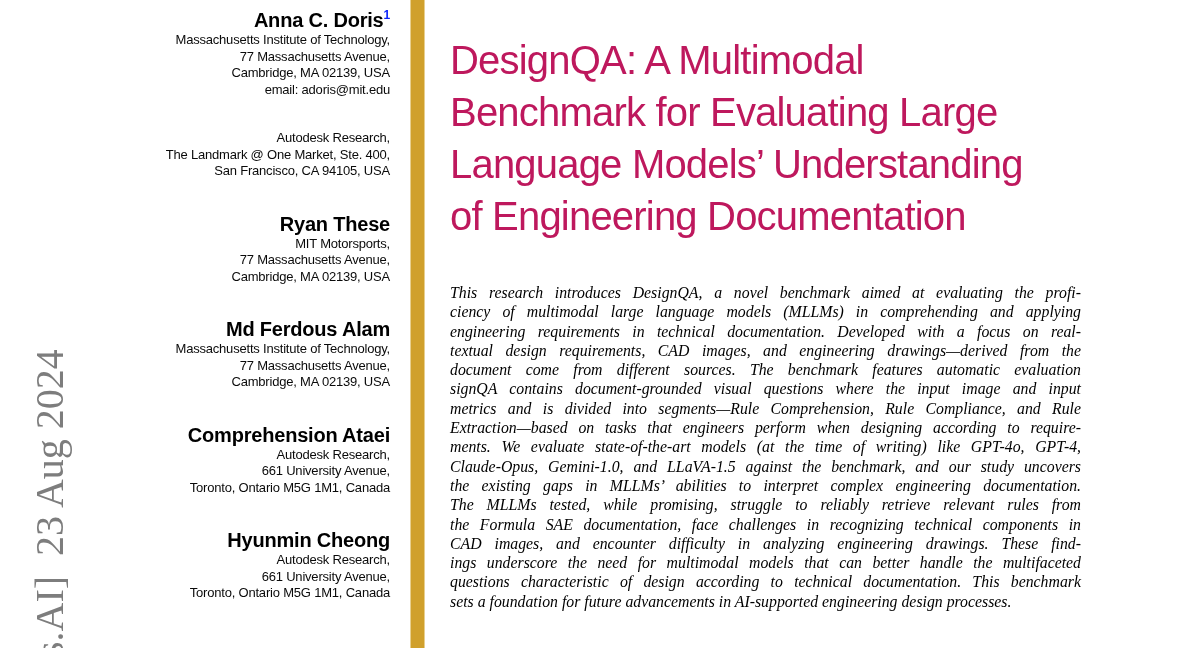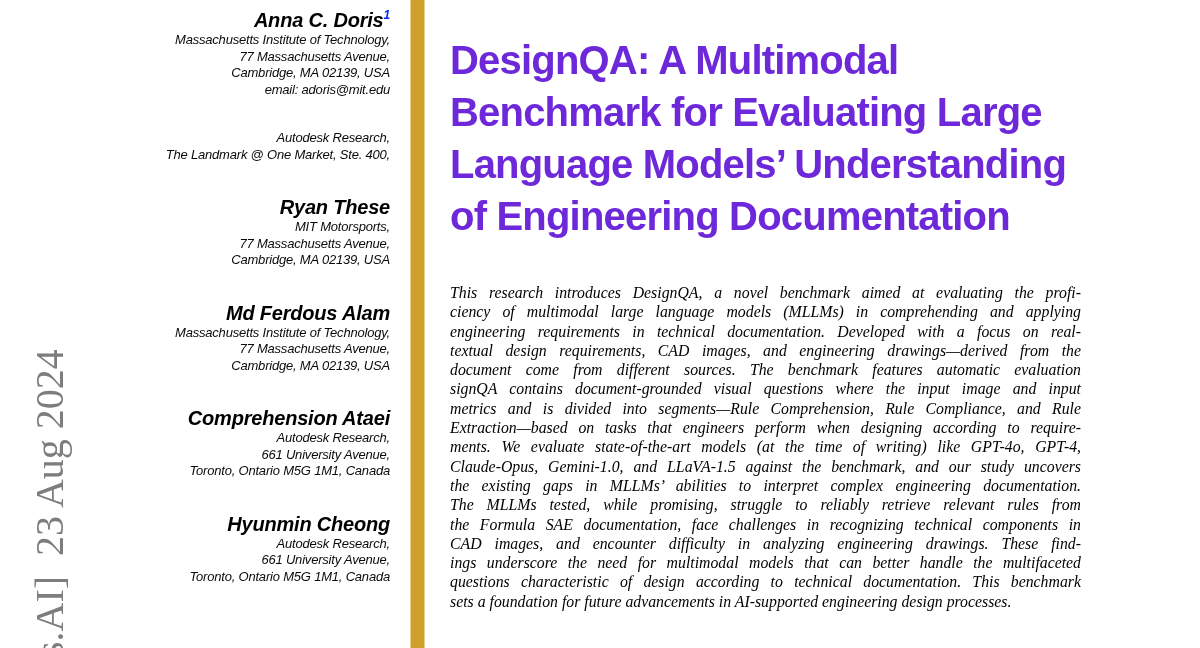--- a/index.html
+++ b/index.html
@@ -41,21 +41,20 @@
   
   .authors {
     position: absolute;
     left: 148px;
     top: 8px;
     width: 242px;
     display: flex;
     flex-direction: column;
     gap: 32px;
     text-align: right;
-    font-style: italic;
   }
   .author-name {
     font-size: 20px;
     font-weight: bold;
     line-height: 24px;
     letter-spacing: -0.2px;
   }
   .author-name sup {
     font-size: 12px;
     font-weight: bold;
@@ -70,25 +69,25 @@
     letter-spacing: -0.2px;
     text-align: right;
   }
 
   
   .title {
     position: absolute;
     left: 450px;
     top: 34px;
     width: 648px;
-    font-weight: bold;
+    font-weight: normal;
     font-size: 40px;
     line-height: 52px;
     letter-spacing: -0.8px;
-    color: #6d28d9;
+    color: #be185d;
   }
 
   
   .abstract {
     position: absolute;
     left: 450px;
     top: 283px;
     width: 631px;
     font-family: "Liberation Serif", serif;
     font-style: italic;
@@ -119,20 +118,21 @@
       <div class="author-name"><span>Anna C. Doris</span><sup>1</sup></div>
       <div class="affil">Massachusetts Institute of Technology,</div>
       <div class="affil">77 Massachusetts Avenue,</div>
       <div class="affil">Cambridge, MA 02139, USA</div>
       <div class="affil">email: adoris@mit.edu</div>
     </div>
 
     <div class="author-block">
       <div class="affil">Autodesk Research,</div>
       <div class="affil">The Landmark @ One Market, Ste. 400,</div>
+      <div class="affil">San Francisco, CA 94105, USA</div>
     </div>
 
     <div class="author-block">
       <div class="author-name">Ryan These</div>
       <div class="affil">MIT Motorsports,</div>
       <div class="affil">77 Massachusetts Avenue,</div>
       <div class="affil">Cambridge, MA 02139, USA</div>
     </div>
 
     <div class="author-block">

